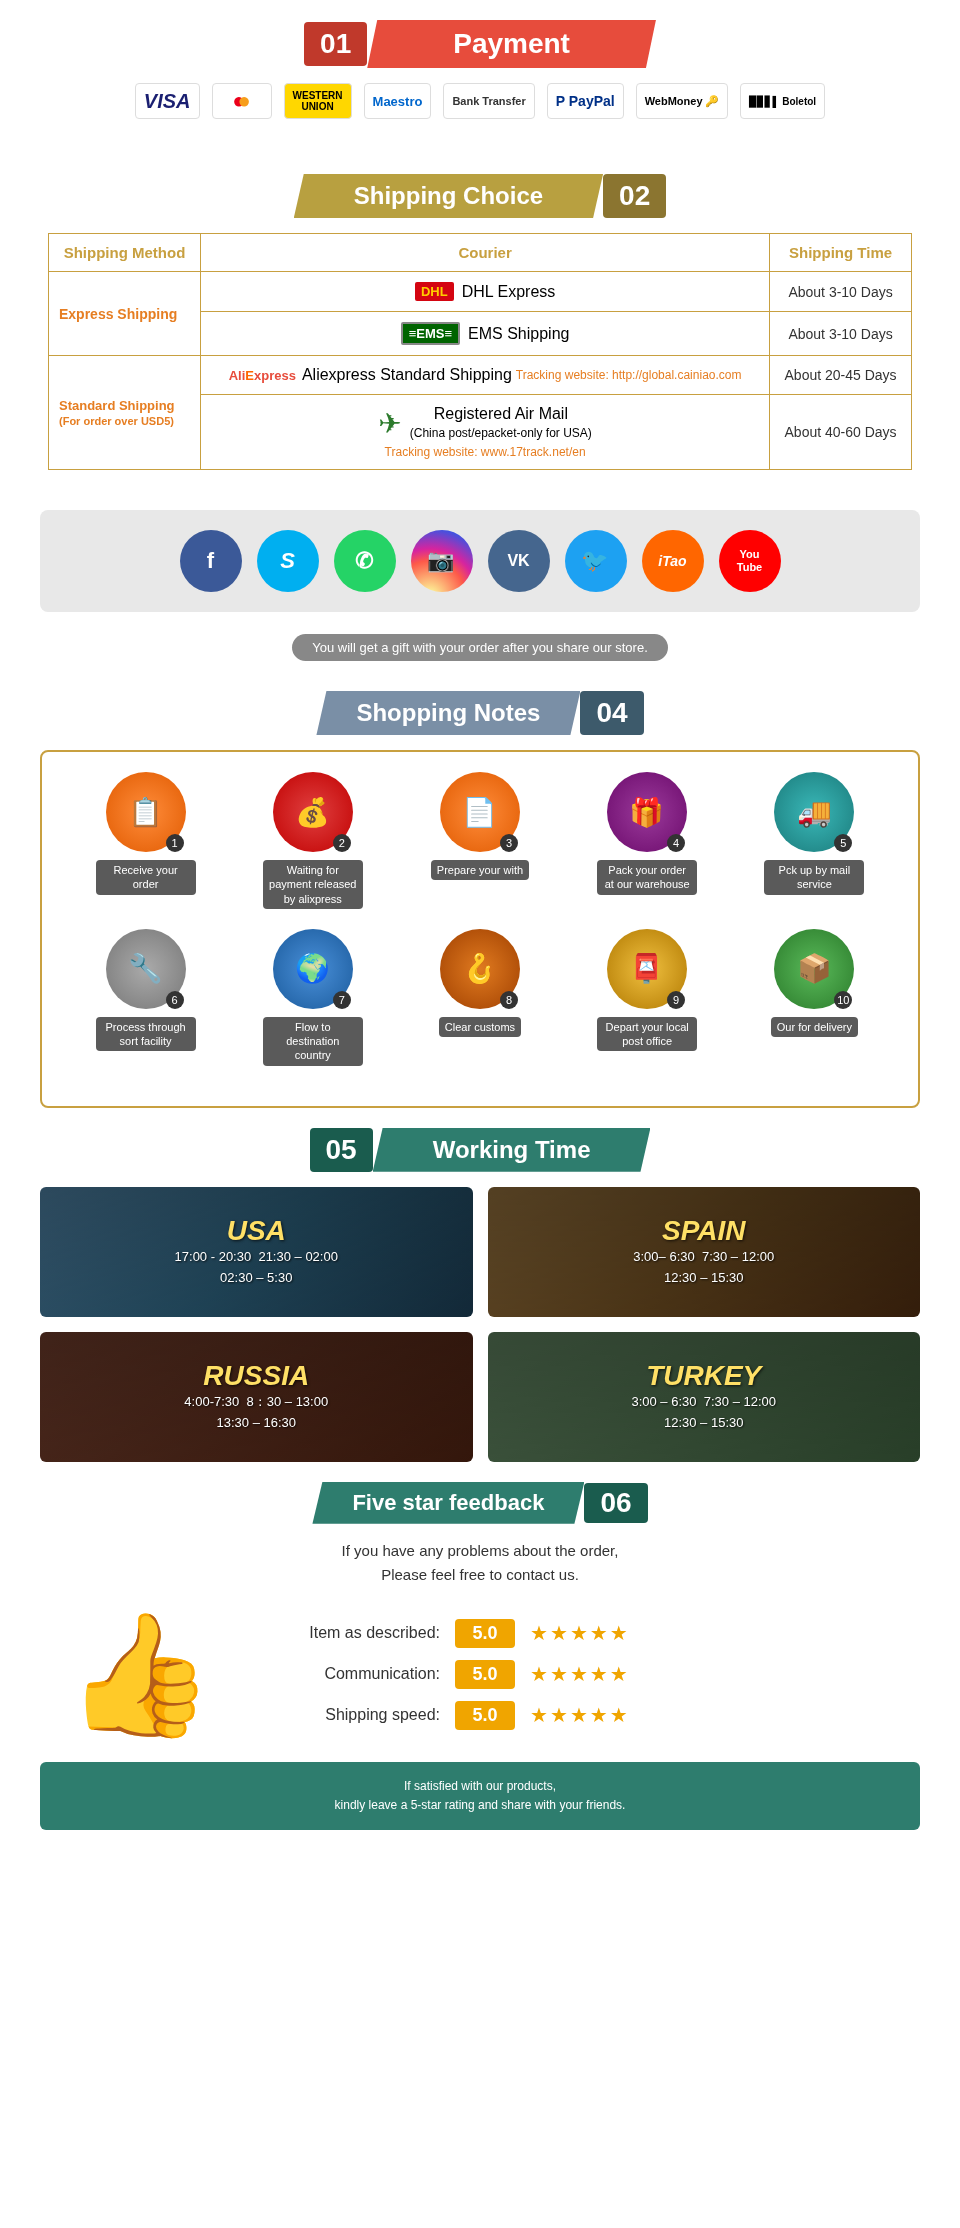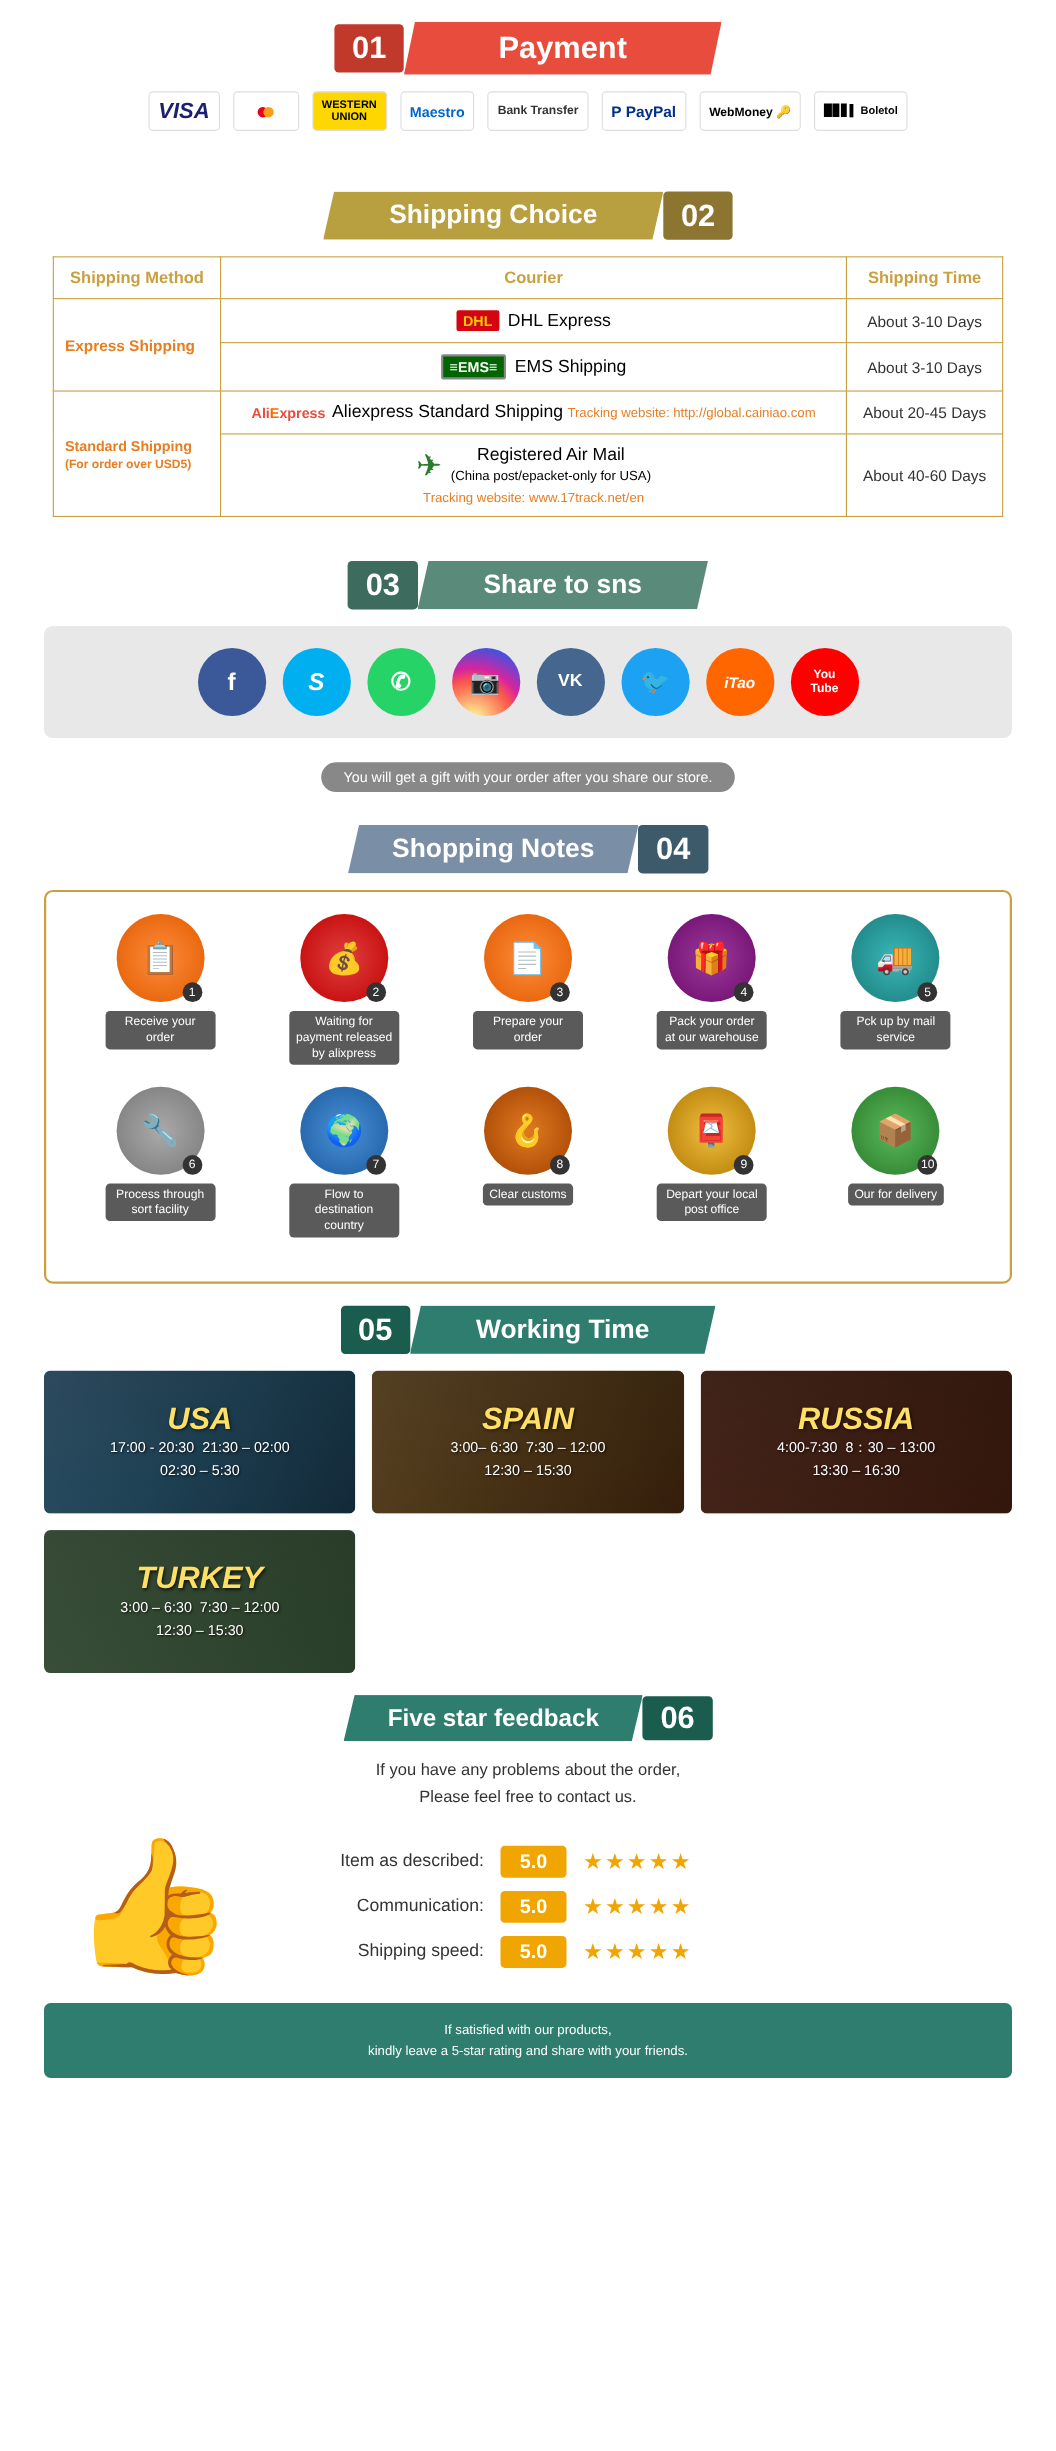--- a/index.html
+++ b/index.html
@@ -74,21 +74,21 @@
     .blue-circle { background: radial-gradient(circle, #4a90d9, #1a5a9b); }
     .orange3-circle { background: radial-gradient(circle, #e07a20, #a04000); }
     .yellow-circle { background: radial-gradient(circle, #f0c040, #b07800); }
     .green-circle { background: radial-gradient(circle, #5aba5a, #2a7a2a); }
 
     
     .section-working { margin: 20px 40px; text-align: center; }
     .section-header-working { display: flex; align-items: center; justify-content: center; margin-bottom: 15px; }
     .section-num-teal { background: #1a5c4e; color: #fff; font-size: 28px; font-weight: bold; padding: 6px 16px; border-radius: 4px; }
     .section-title-teal { background: #2e7d6e; color: #fff; font-size: 24px; font-weight: bold; padding: 8px 60px; clip-path: polygon(10px 0%, 100% 0%, calc(100% - 10px) 100%, 0% 100%); }
-    .working-grid { display: grid; grid-template-columns: 1fr 1fr 1fr; gap: 15px; margin: 15px auto; }
+    .working-grid { display: grid; grid-template-columns: 1fr 1fr; gap: 15px; margin: 15px auto; }
     .working-card { border-radius: 6px; overflow: hidden; position: relative; height: 130px; display: flex; align-items: center; justify-content: center; }
     .working-card-content { position: relative; z-index: 1; color: #fff; text-align: center; }
     .working-country { font-size: 28px; font-weight: 900; font-style: italic; color: #ffe066; text-shadow: 1px 1px 3px rgba(0,0,0,0.7); }
     .working-times { font-size: 13px; color: #fff; text-shadow: 1px 1px 2px rgba(0,0,0,0.8); line-height: 1.6; }
     .bg-usa { background: linear-gradient(rgba(0,0,0,0.4), rgba(0,0,0,0.3)), linear-gradient(135deg, #4a7a9b 0%, #2c5f7a 50%, #1a3a50 100%); }
     .bg-spain { background: linear-gradient(rgba(0,0,0,0.4), rgba(0,0,0,0.3)), linear-gradient(135deg, #8b6a3a 0%, #6a4a20 50%, #4a2a10 100%); }
     .bg-russia { background: linear-gradient(rgba(0,0,0,0.4), rgba(0,0,0,0.3)), linear-gradient(135deg, #6a3a2a 0%, #4a2010 100%); }
     .bg-turkey { background: linear-gradient(rgba(0,0,0,0.4), rgba(0,0,0,0.3)), linear-gradient(135deg, #5a7a5a 0%, #3a5a3a 100%); }
 
     
@@ -188,24 +188,20 @@
             <div class="tracking-link">Tracking website: www.17track.net/en</div>
           </div>
         </td>
         <td class="shipping-time">About 40-60 Days</td>
       </tr>
     </tbody>
   </table>
 </div>
 
 <div class="section-share">
-  <div class="section-header-share">
-    <div class="section-num-dark">03</div>
-    <div class="section-title-dark">Share to sns</div>
-  </div>
   <div class="social-icons-row">
     <div class="social-icon fb-icon">f</div>
     <div class="social-icon sk-icon" style="font-style:italic;">S</div>
     <div class="social-icon wa-icon">✆</div>
     <div class="social-icon ig-icon">📷</div>
     <div class="social-icon vk-icon" style="font-size:16px;">VK</div>
     <div class="social-icon tw-icon">🐦</div>
     <div class="social-icon itao-icon" style="font-size:14px; font-style:italic;">iTao</div>
     <div class="social-icon yt-icon" style="font-size:11px; line-height:1.2;">You<br>Tube</div>
   </div>
@@ -234,21 +230,21 @@
           💰
           <span class="step-num">2</span>
         </div>
         <div class="step-label">Waiting for payment released by alixpress</div>
       </div>
       <div class="step-item">
         <div class="step-icon-circle orange2-circle">
           📄
           <span class="step-num">3</span>
         </div>
-        <div class="step-label">Prepare your order</div>
+        <div class="step-label">Prepare your with</div>
       </div>
       <div class="step-item">
         <div class="step-icon-circle purple-circle">
           🎁
           <span class="step-num">4</span>
         </div>
         <div class="step-label">Pack your order at our warehouse</div>
       </div>
       <div class="step-item">
         <div class="step-icon-circle teal-circle">

